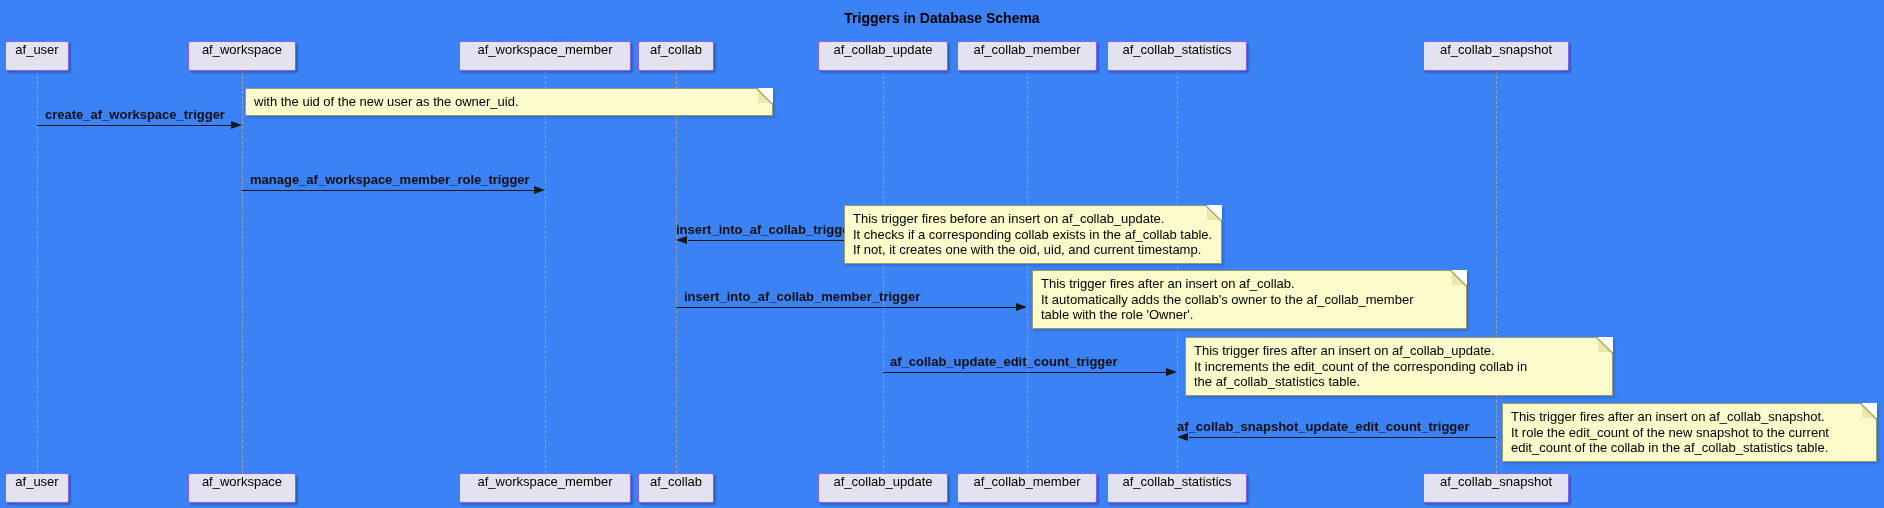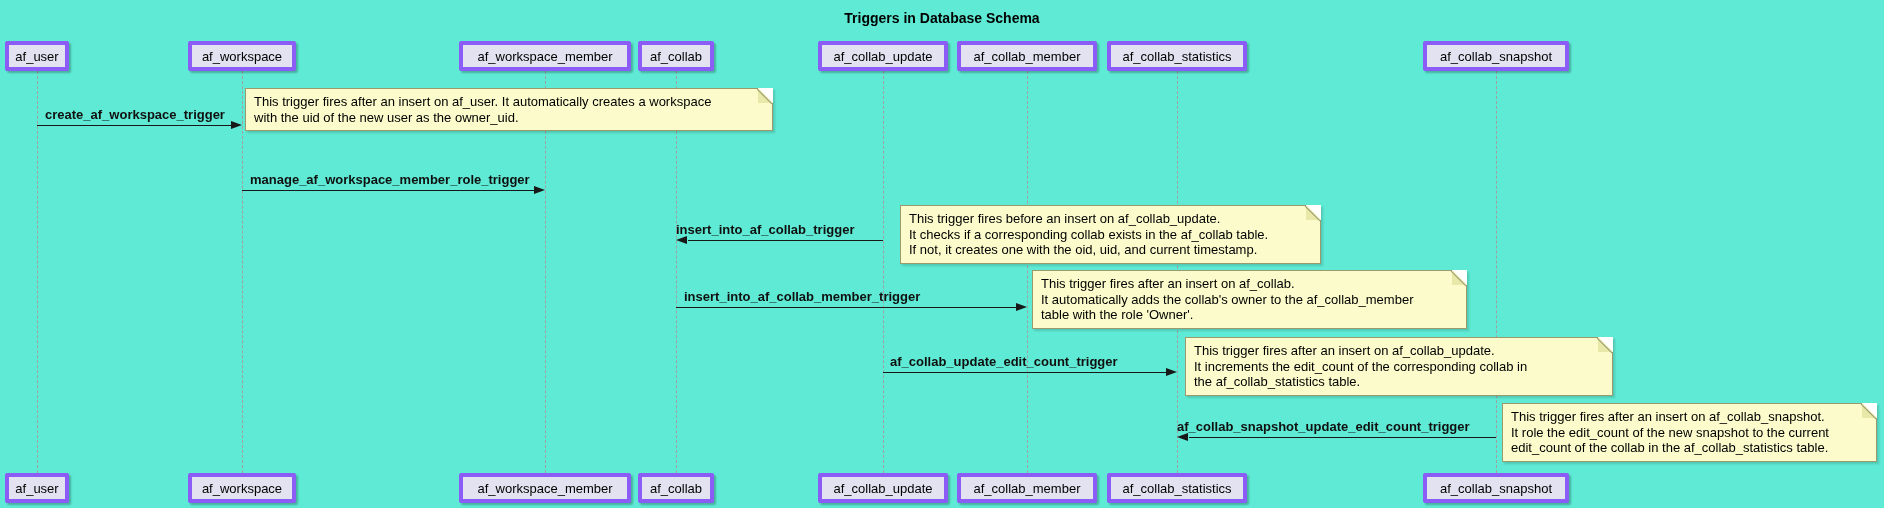--- a/index.html
+++ b/index.html
@@ -1,33 +1,33 @@
 <!DOCTYPE html>
 <html><head>
 <meta charset="utf-8">
 <style>
   html,body{margin:0;padding:0;background:#ffffff;}
   #diagram{
     position:relative;
     width:1884px;height:508px;
-    background:#5eead4;
+    background:#3b82f6;
     font-family:"Liberation Sans", sans-serif;
     color:#000;
     overflow:hidden;
   }
   .title{
     position:absolute;top:10px;left:0;width:1884px;
     text-align:center;font-size:14px;font-weight:bold;color:#000;
   }
   
   .p{
     position:absolute;height:30px;box-sizing:border-box;
-    background:#E2E2F0;border:4px solid #8b5cf6;border-radius:2px;
+    background:#E2E2F0;border:1px solid #8b5cf6;border-radius:2px;
     box-shadow:2px 2px 2px rgba(0,0,0,0.25);
-    display:flex;align-items:center;justify-content:center;
+    display:flex;justify-content:center;
     font-size:13px;white-space:nowrap;
   }
   .p.top{top:41px;} .p.bot{top:473px;}
   
   .ll{
     position:absolute;top:71px;height:402px;width:0;
     border-left:1px dashed #A0A0A0;
   }
   
   .msg-line{position:absolute;height:0;border-top:1px solid #181818;}
@@ -101,34 +101,33 @@
     </div>
   <div class="p top" style="left:1423px;width:146px">
       <span>af_collab_snapshot</span>
     </div>
 
   <div class="msg-label al" style="left:37px;top:107px;width:200px">create_af_workspace_trigger</div>
   <div class="msg-line" style="left:37px;top:125px;width:194px"></div>
   <div class="head-r" style="left:231px;top:121px"></div>
 
   <div class="note" style="left:245px;top:88px;width:528px">
-    <div>This trigger fires after an insert on af_user. It automatically creates a workspace</div>
     <div>with the uid of the new user as the owner_uid.</div>
   </div>
 
   <div class="msg-label al" style="left:242px;top:172px;width:300px">manage_af_workspace_member_role_trigger</div>
   <div class="msg-line" style="left:242px;top:190px;width:292px"></div>
   <div class="head-r" style="left:534px;top:186px"></div>
 
 
   <div class="msg-label ar" style="left:676px;top:222px;width:201px">insert_into_af_collab_trigger</div>
   <div class="msg-line" style="left:688px;top:240px;width:195px"></div>
   <div class="head-l" style="left:676px;top:236px"></div>
 
-  <div class="note" style="left:900px;top:205px;width:421px">
+  <div class="note" style="left:844px;top:205px;width:378px">
     <div>This trigger fires before an insert on af_collab_update.</div>
     <div>It checks if a corresponding collab exists in the af_collab table.</div>
     <div>If not, it creates one with the oid, uid, and current timestamp.</div>
   </div>
 
   <div class="msg-label al" style="left:676px;top:289px;width:340px">insert_into_af_collab_member_trigger</div>
   <div class="msg-line" style="left:676px;top:307px;width:340px"></div>
   <div class="head-r" style="left:1016px;top:303px"></div>
 
   <div class="note" style="left:1032px;top:270px;width:435px">

